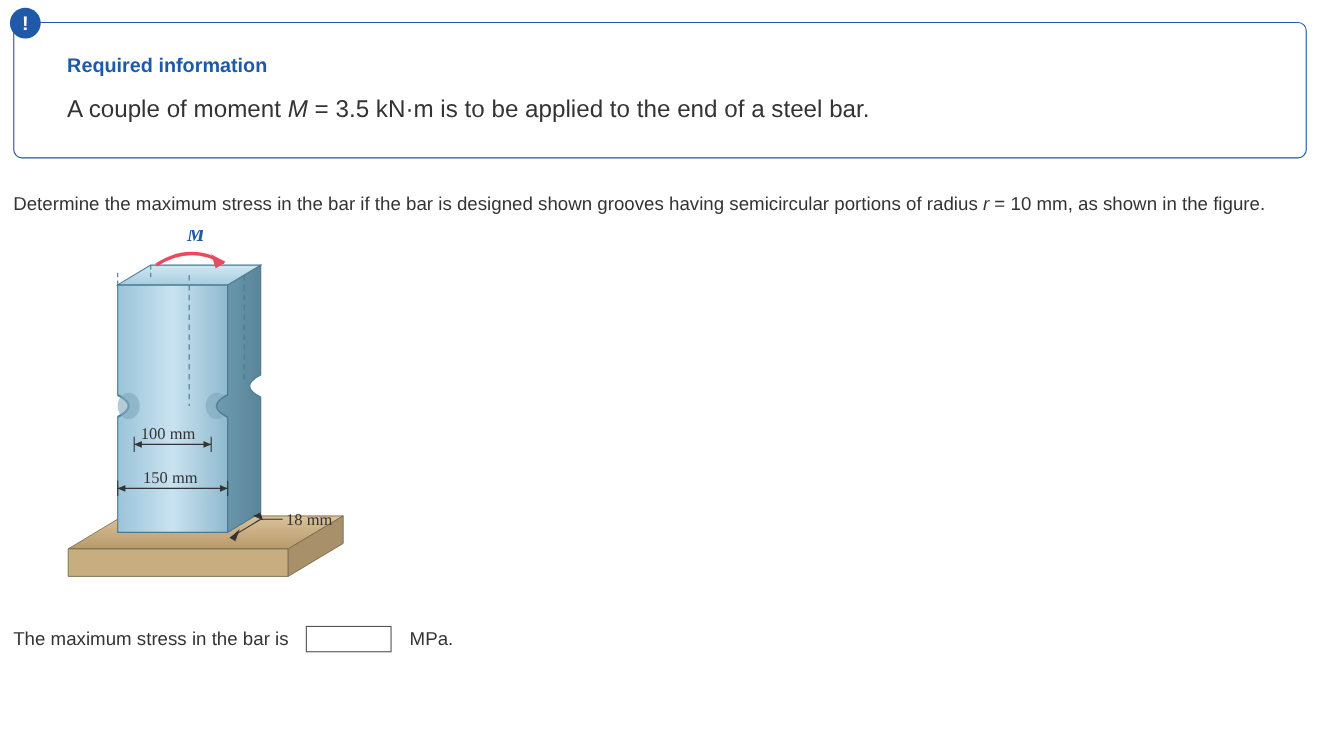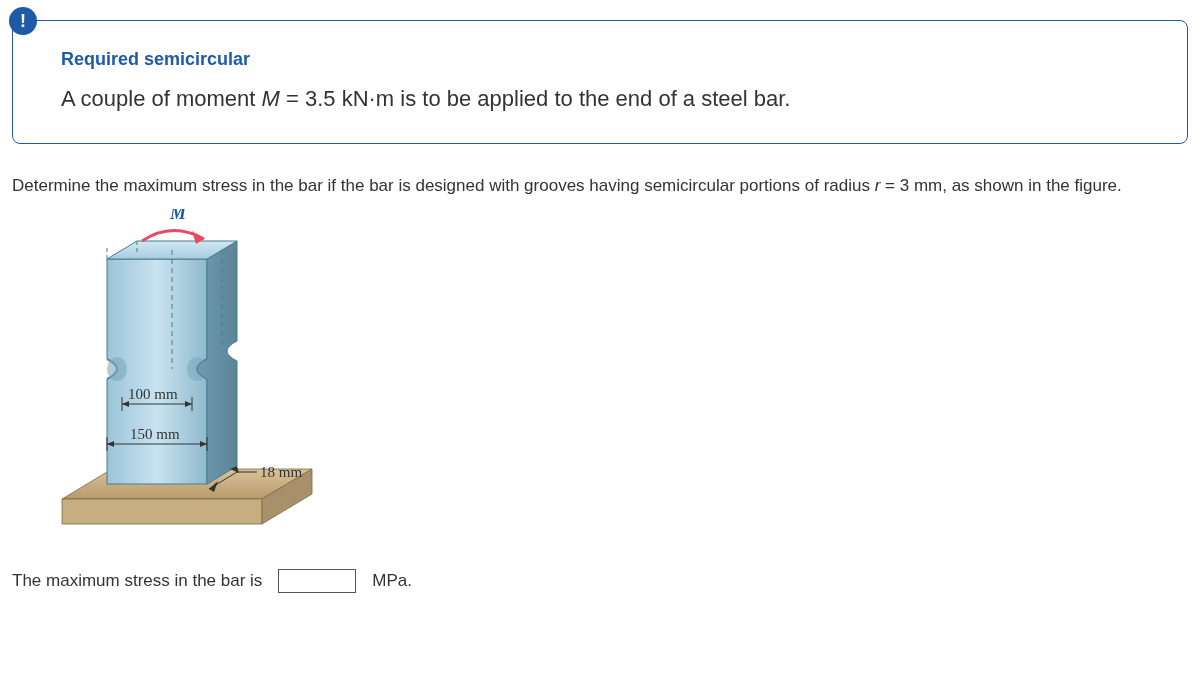--- a/index.html
+++ b/index.html
@@ -85,28 +85,28 @@
       font-style: italic;
     }
   </style>
 </head>
 <body>
 
 <div class="info-box">
   <div class="alert-badge">
     <span>!</span>
   </div>
-  <div class="required-heading">Required semicircular</div>
+  <div class="required-heading">Required information</div>
   <div class="info-text composite-text">
     <span>A couple of moment </span><span class="italic-var">M</span><span> = 3.5 kN·m is to be applied to the end of a steel bar.</span>
   </div>
 </div>
 
 <div class="question-text composite-text">
-  <span>Determine the maximum stress in the bar if the bar is designed with grooves having semicircular portions of radius </span><span class="italic-var">r</span><span> = 3 mm, as shown in the figure.</span>
+  <span>Determine the maximum stress in the bar if the bar is designed shown grooves having semicircular portions of radius </span><span class="italic-var">r</span><span> = 10 mm, as shown in the figure.</span>
 </div>
 
 <div class="diagram-area">
   <svg width="300" height="330" viewBox="0 0 300 330">
 
     <defs>
       <linearGradient id="baseGrad" x1="0" y1="0" x2="0" y2="1">
         <stop offset="0%" stop-color="#d9c29a"></stop>
         <stop offset="100%" stop-color="#b89a6a"></stop>
       </linearGradient>

